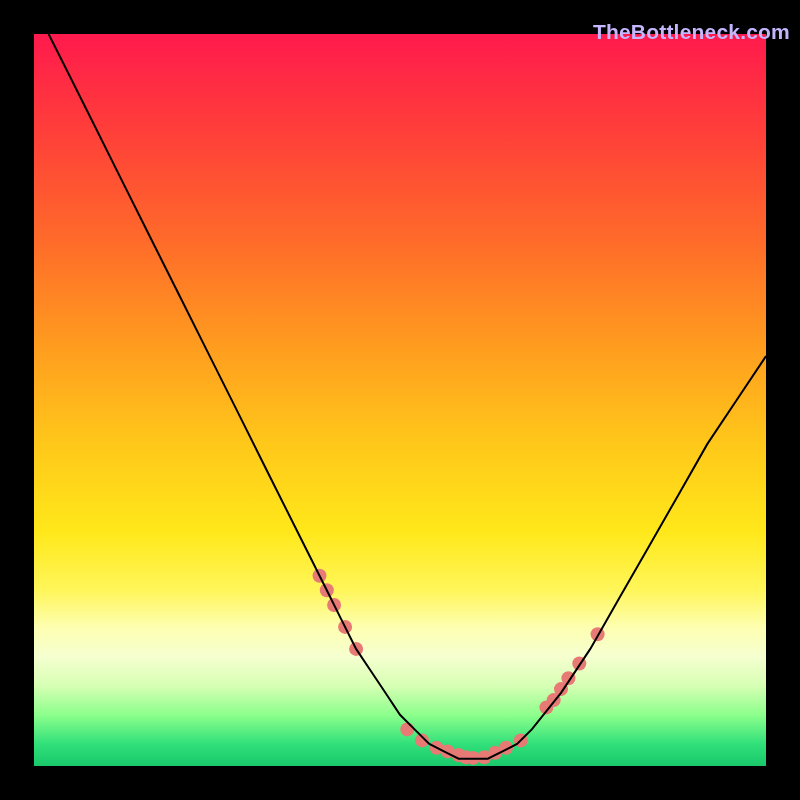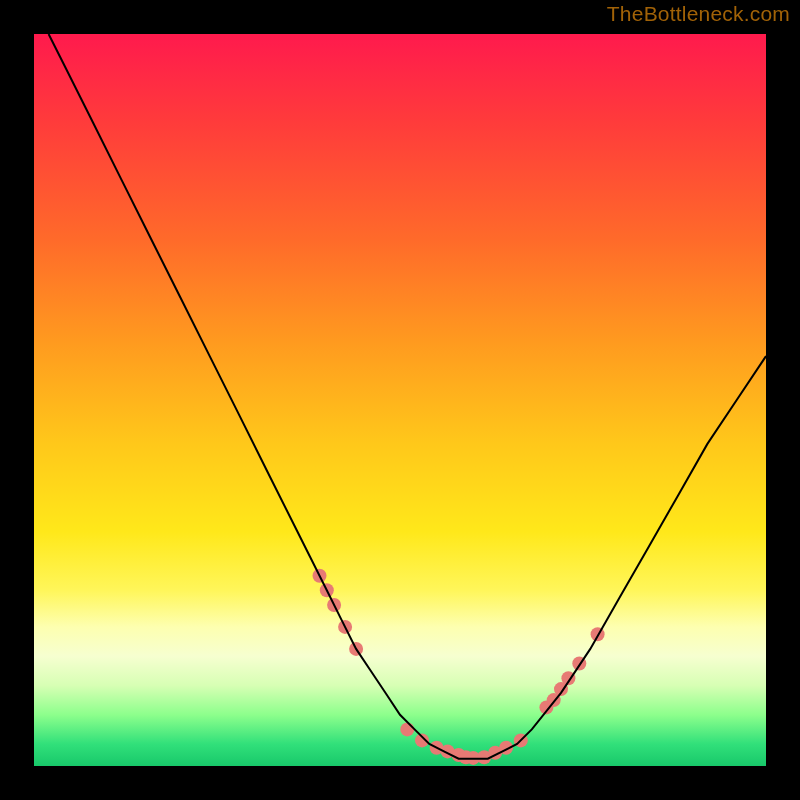--- a/index.html
+++ b/index.html
@@ -44,25 +44,25 @@
       #fdffb0 81%,
       #f6ffd0 85%,
       #d7ffb4 89%,
       #8dff8c 93%,
       #31e07a 97%,
       #18c86a 100%
     );
   }
   .watermark {
     position: absolute;
-    top: 2px;
+    top: 20px;
     right: 10px;
-    color: #a16207;
+    color: #c4b5fd;
     font-size: 21px;
-    font-weight: 400;
+    font-weight: 700;
     letter-spacing: 0.2px;
     user-select: none;
   }
   svg.curve {
     position: absolute;
     left: 0;
     top: 0;
     width: 100%;
     height: 100%;
   }

